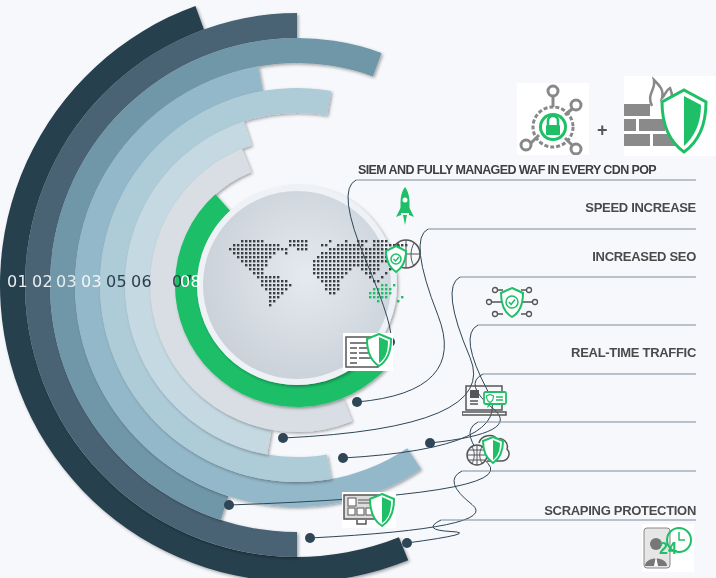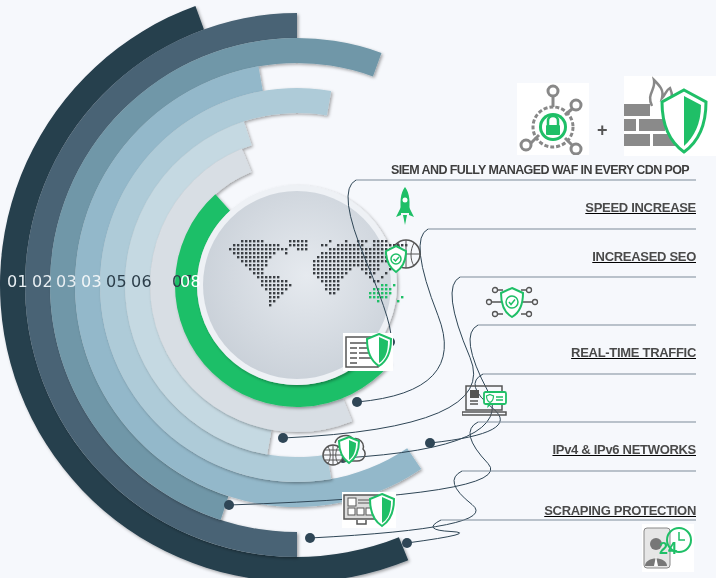--- a/index.html
+++ b/index.html
@@ -1,22 +1,22 @@
 <!DOCTYPE html>
 <html><head>
 <meta charset="utf-8">
 <style>
   html,body{margin:0;padding:0;}
   body{width:716px;height:578px;background:#f6f8fc;position:relative;overflow:hidden;font-family:"Liberation Sans",sans-serif;}
   #rings{position:absolute;left:0;top:0;width:716px;height:578px;}
   .ring-num{position:absolute;top:272px;font-family:"DejaVu Sans",sans-serif;font-size:16px;letter-spacing:0.3px;}
-  .feature{position:absolute;right:20px;height:48px;display:flex;align-items:center;justify-content:flex-end;text-decoration:underline;}
+  .feature{position:absolute;right:20px;height:48px;display:flex;align-items:center;justify-content:flex-end;}
   .feature .label{font-weight:bold;font-size:13px;color:#4a4a4a;letter-spacing:-0.3px;white-space:nowrap;}
   .feature .icon{position:absolute;}
-  .top-title{position:absolute;left:358px;top:163px;font-weight:bold;font-size:12.5px;color:#3e3e3e;letter-spacing:-0.6px;white-space:nowrap;margin-left:33px;}
+  .top-title{position:absolute;left:358px;top:163px;font-weight:bold;font-size:12.5px;color:#3e3e3e;letter-spacing:-0.6px;white-space:nowrap;}
   .plus{position:absolute;left:597px;top:120px;font-weight:bold;font-size:18px;color:#555;}
 </style>
 </head>
 <body>
 
 <svg id="rings" viewBox="0 0 716 578">
   <defs>
     <filter id="sh" x="-10%" y="-10%" width="120%" height="120%">
       <feDropShadow dx="1.5" dy="1.5" stdDeviation="1.5" flood-color="#000" flood-opacity="0.35"></feDropShadow>
     </filter>
@@ -511,21 +511,20 @@
     </svg>
   </div>
   <div class="feature" style="top:425px">
     <svg style="position:absolute;left:-231px;top:8px" width="46" height="34" viewBox="0 0 46 34">
       <path d="M14 10 C16 2 28 0 32 6 C38 4 44 10 42 16 C46 20 44 28 36 28 H22" fill="none" stroke="#555" stroke-width="1.5"></path>
       <circle cx="12" cy="22" r="10" fill="#f6f8fc" stroke="#555" stroke-width="1.5"></circle>
       <path d="M2 22 H22 M12 12 V32 M4 17 H20 M4 27 H20 M7 14 C10 18 10 26 7 30 M17 14 C14 18 14 26 17 30" fill="none" stroke="#555" stroke-width="1"></path>
       <path d="M28 4 L38 8 C38 20 34 26 28 30 C22 26 18 20 18 8Z" fill="#fff" stroke="#1fbf67" stroke-width="2"></path>
       <path d="M28 7 L35 10 C35 19 32 24 28 27Z" fill="#1fbf67"></path>
     </svg>
-    <span class="label">IPv4 &amp; IPv6 NETWORKS</span>
   </div>
   <div class="feature" style="top:486px">
     <svg style="position:absolute;left:-202px;top:6px" width="54" height="36" viewBox="0 0 54 36">
       <rect width="54" height="36" fill="#fff"></rect>
       <rect x="2" y="3" width="34" height="24" fill="#dcdcdc" stroke="#555" stroke-width="1.5"></rect>
       <rect x="6" y="6" width="8" height="8" fill="#fff" stroke="#555"></rect>
       <rect x="6" y="16" width="7" height="7" fill="#fff" stroke="#555"></rect>
       <rect x="15" y="16" width="7" height="7" fill="#fff" stroke="#555"></rect>
       <rect x="24" y="16" width="7" height="7" fill="#fff" stroke="#555"></rect>
       <path d="M16 8 H32 M16 11 H32" stroke="#555"></path>

